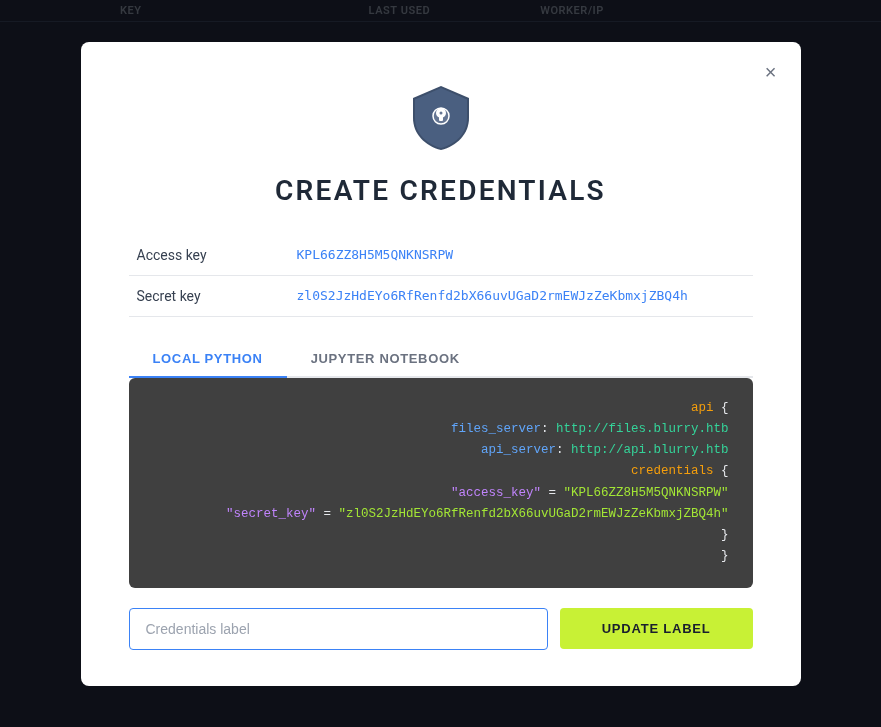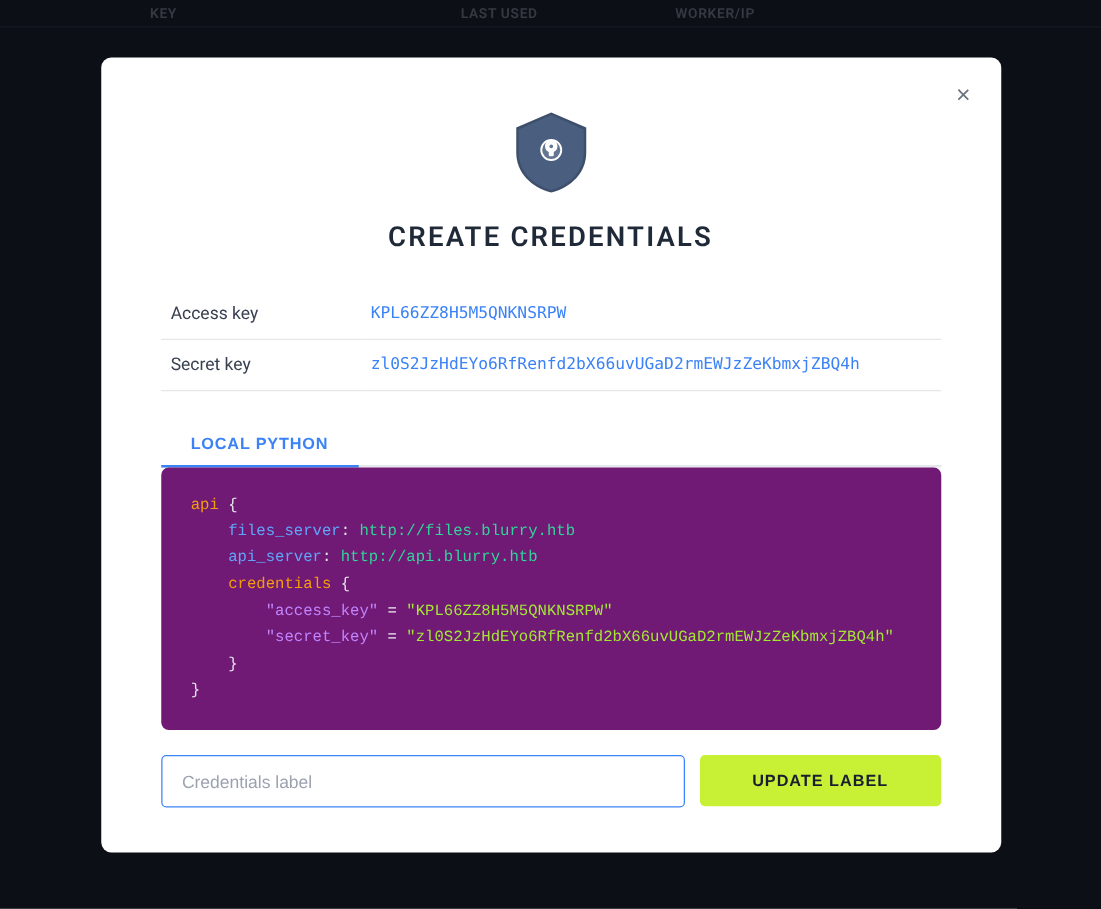--- a/index.html
+++ b/index.html
@@ -74,21 +74,21 @@
       padding: 4px;
     }
 
     
     .shield-icon-wrap {
       margin-bottom: 16px;
     }
 
     
     .modal-title {
-      font-size: 22px;
+      font-size: 28px;
       font-weight: 600;
       color: #1f2937;
       letter-spacing: 0.08em;
       text-transform: uppercase;
       margin-bottom: 28px;
     }
 
     
     .credentials-table {
       width: 100%;
@@ -144,28 +144,29 @@
       width: 100%;
       font-size: 13px;
       color: #374151;
       margin-bottom: 12px;
       line-height: 1.5;
     }
 
     
     .code-block {
       width: 100%;
-      background: #701a75;
+      background: #404040;
       border-radius: 6px;
       padding: 20px 24px;
       font-family: 'Courier New', Courier, monospace;
       font-size: 12.5px;
       line-height: 1.7;
       margin-bottom: 20px;
       overflow-x: auto;
+      text-align: right;
     }
     .code-line { display: block; }
     .c-white { color: #e5e7eb; }
     .c-yellow { color: #f59e0b; }
     .c-blue { color: #60a5fa; }
     .c-green { color: #34d399; }
     .c-string { color: #a3e635; }
     .c-purple { color: #c084fc; }
 
     
@@ -235,20 +236,21 @@
       </tr>
       <tr>
         <td>Secret key</td>
         <td>zl0S2JzHdEYo6RfRenfd2bX66uvUGaD2rmEWJzZeKbmxjZBQ4h</td>
       </tr>
     </tbody>
       </table>
 
     <div class="tabs">
       <button class="tab active">LOCAL PYTHON</button>
+      <button class="tab">JUPYTER NOTEBOOK</button>
     </div>
 
 
     <div class="code-block">
       <span class="code-line c-white"><span class="c-yellow">api</span> <span class="c-white">{</span></span>
       <span class="code-line">&nbsp;&nbsp;&nbsp;&nbsp;<span class="c-blue">files_server</span><span class="c-white">:</span><span class="c-green"> http://files.blurry.htb</span></span>
       <span class="code-line">&nbsp;&nbsp;&nbsp;&nbsp;<span class="c-blue">api_server</span><span class="c-white">:</span><span class="c-green"> http://api.blurry.htb</span></span>
       <span class="code-line">&nbsp;&nbsp;&nbsp;&nbsp;<span class="c-yellow">credentials</span> <span class="c-white">{</span></span>
       <span class="code-line">&nbsp;&nbsp;&nbsp;&nbsp;&nbsp;&nbsp;&nbsp;&nbsp;<span class="c-purple">"access_key"</span><span class="c-white"> = </span><span class="c-string">"KPL66ZZ8H5M5QNKNSRPW"</span></span>
       <span class="code-line">&nbsp;&nbsp;&nbsp;&nbsp;&nbsp;&nbsp;&nbsp;&nbsp;<span class="c-purple">"secret_key"</span><span class="c-white"> = </span><span class="c-string">"zl0S2JzHdEYo6RfRenfd2bX66uvUGaD2rmEWJzZeKbmxjZBQ4h"</span></span>

